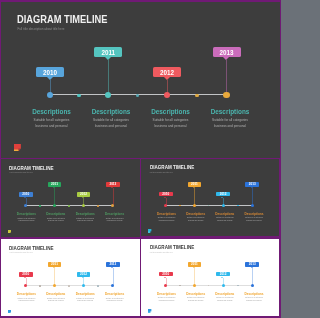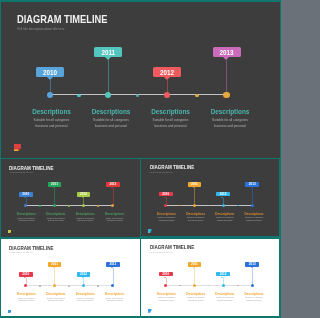--- a/index.html
+++ b/index.html
@@ -1,18 +1,18 @@
 <!DOCTYPE html>
 <html><head>
 <meta charset="utf-8">
 <style>
   * { box-sizing: border-box; margin:0; padding:0; }
   html,body { width:281px; height:318px; overflow:hidden; background:#6b7178;
               font-family:"Liberation Sans", sans-serif; }
-  .page { position:relative; width:281px; height:318px; background:#0f766e; }
+  .page { position:relative; width:281px; height:318px; background:#701a75; }
 
   .slide { position:absolute; left:0; top:0; overflow:hidden; }
   .cell  { position:absolute; overflow:hidden; }
 
   .s-title { position:absolute; font-weight:bold; white-space:nowrap; transform-origin:left top; }
   .s-sub   { position:absolute; white-space:nowrap; transform-origin:left top; }
 
   .axis { position:absolute; }
   .dot  { position:absolute; border-radius:50%; }
   .stem { position:absolute; }

